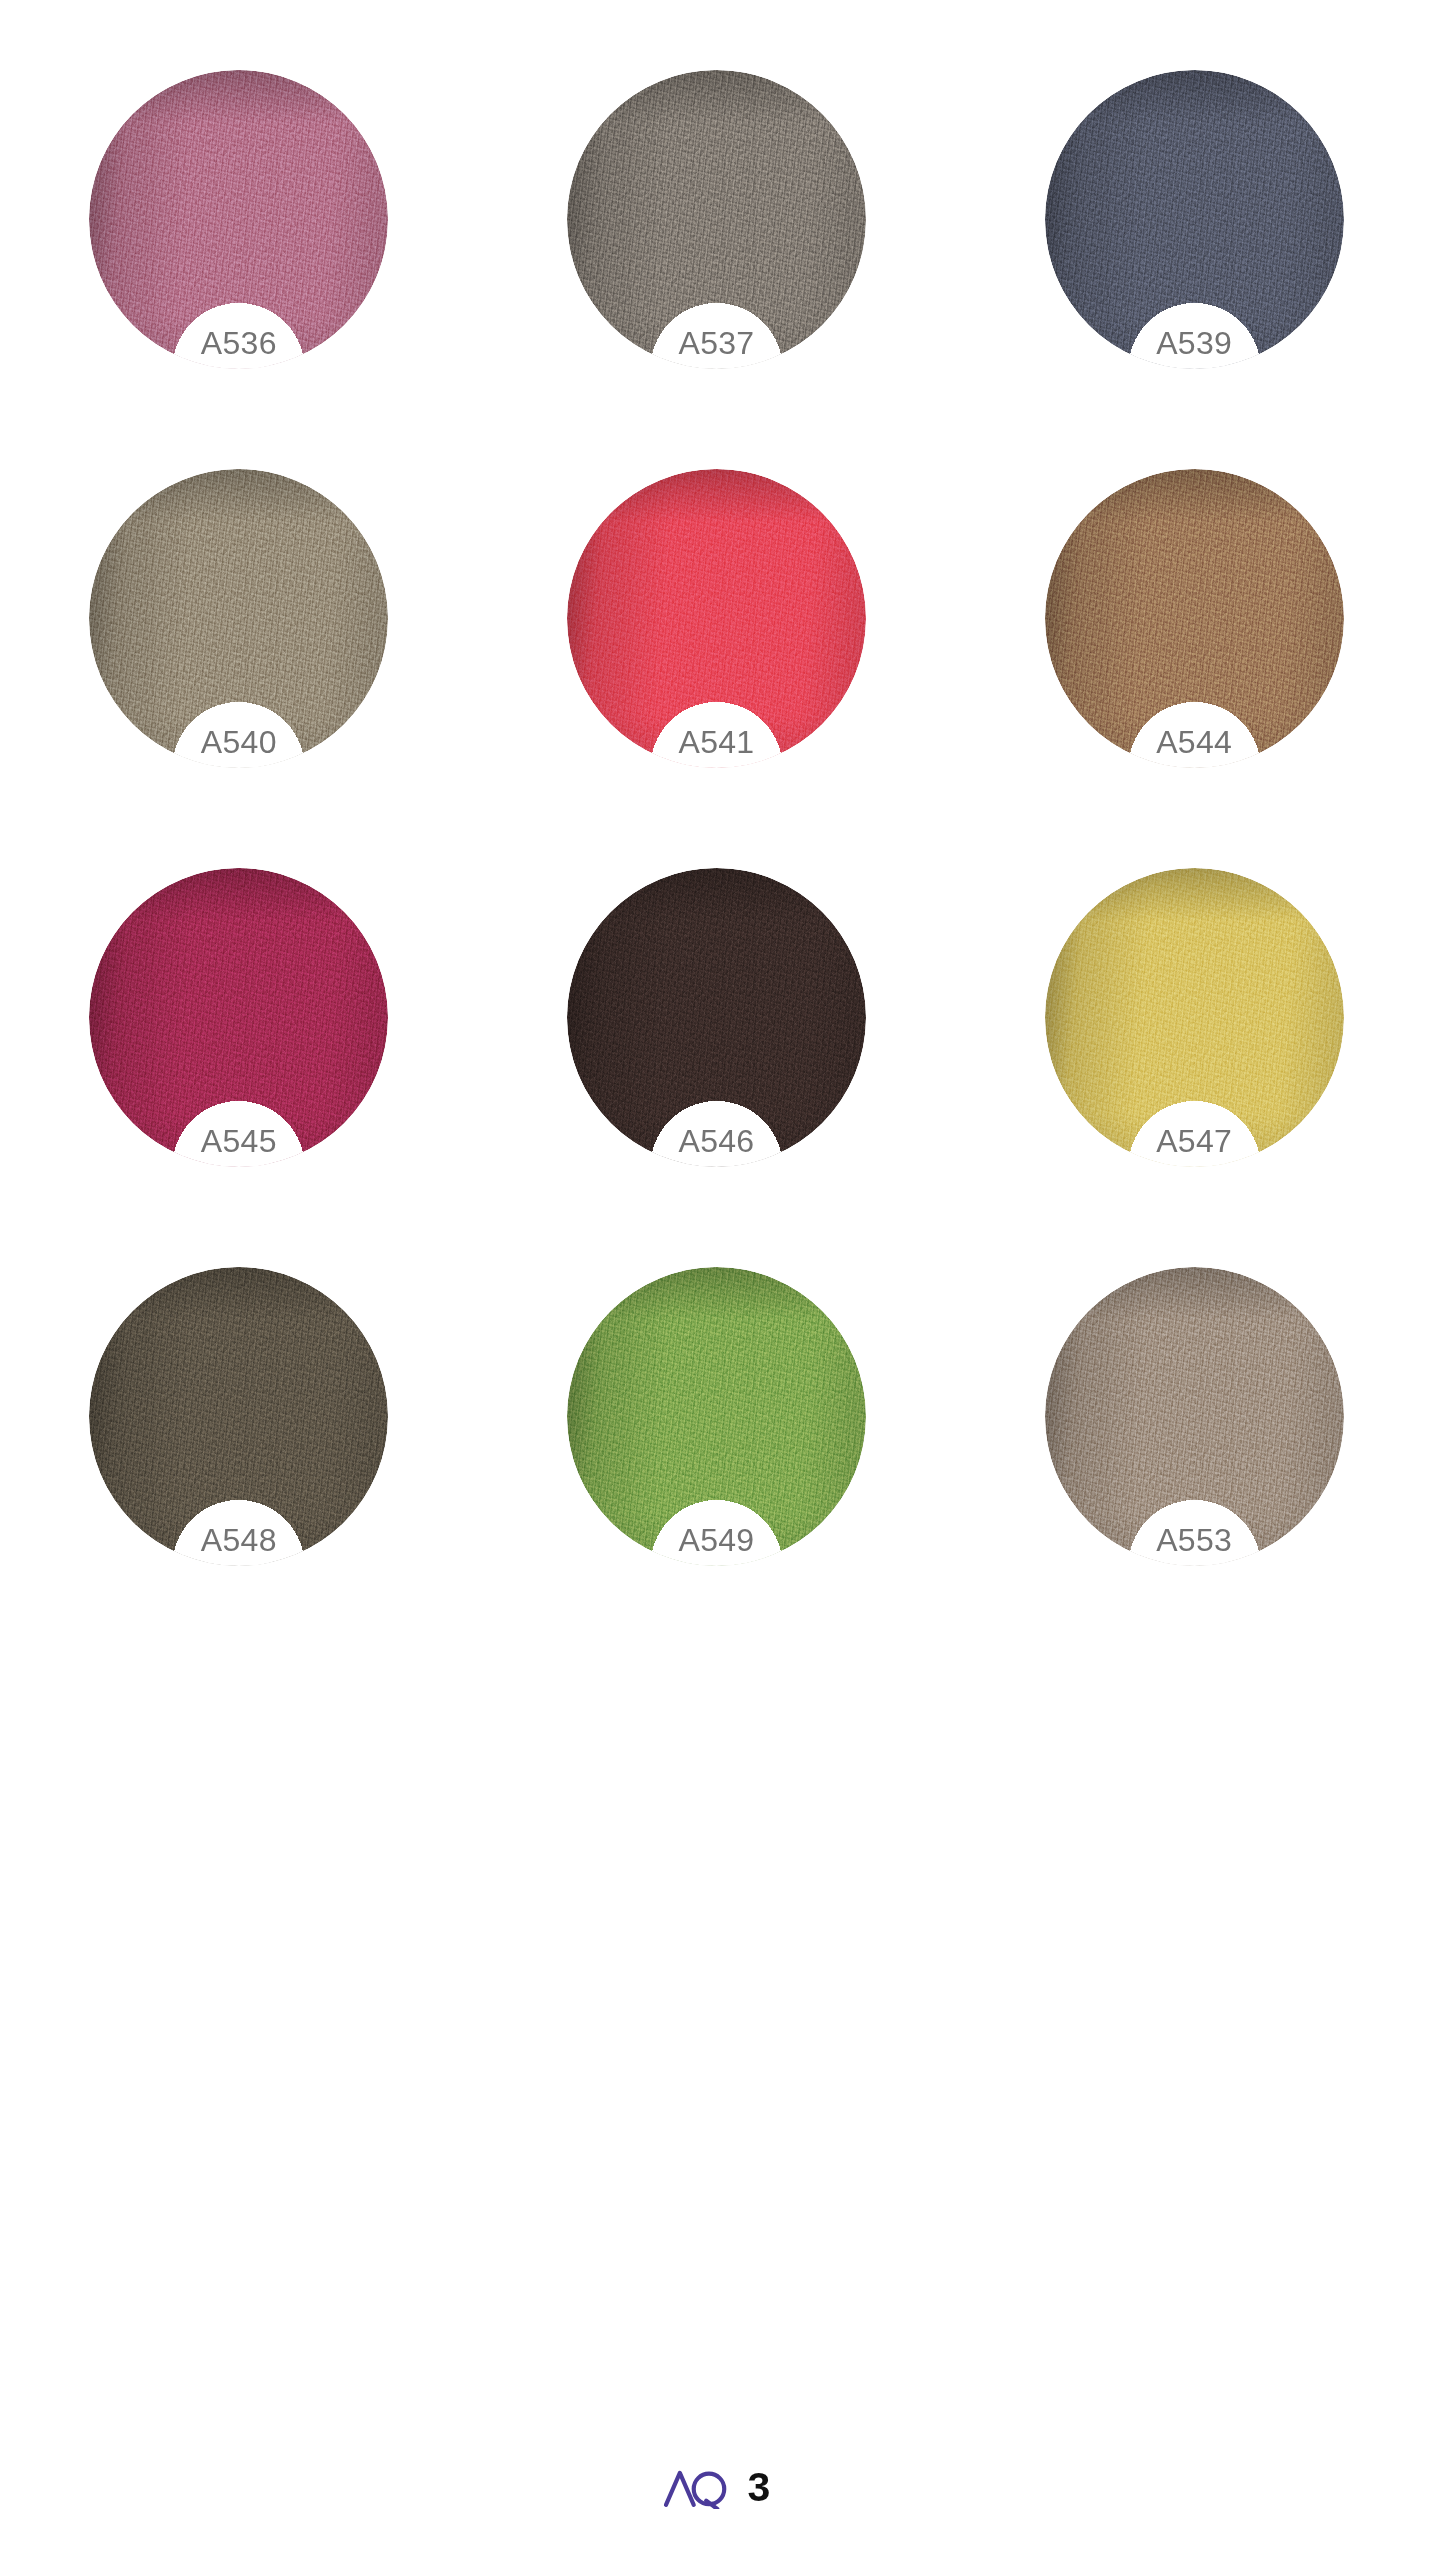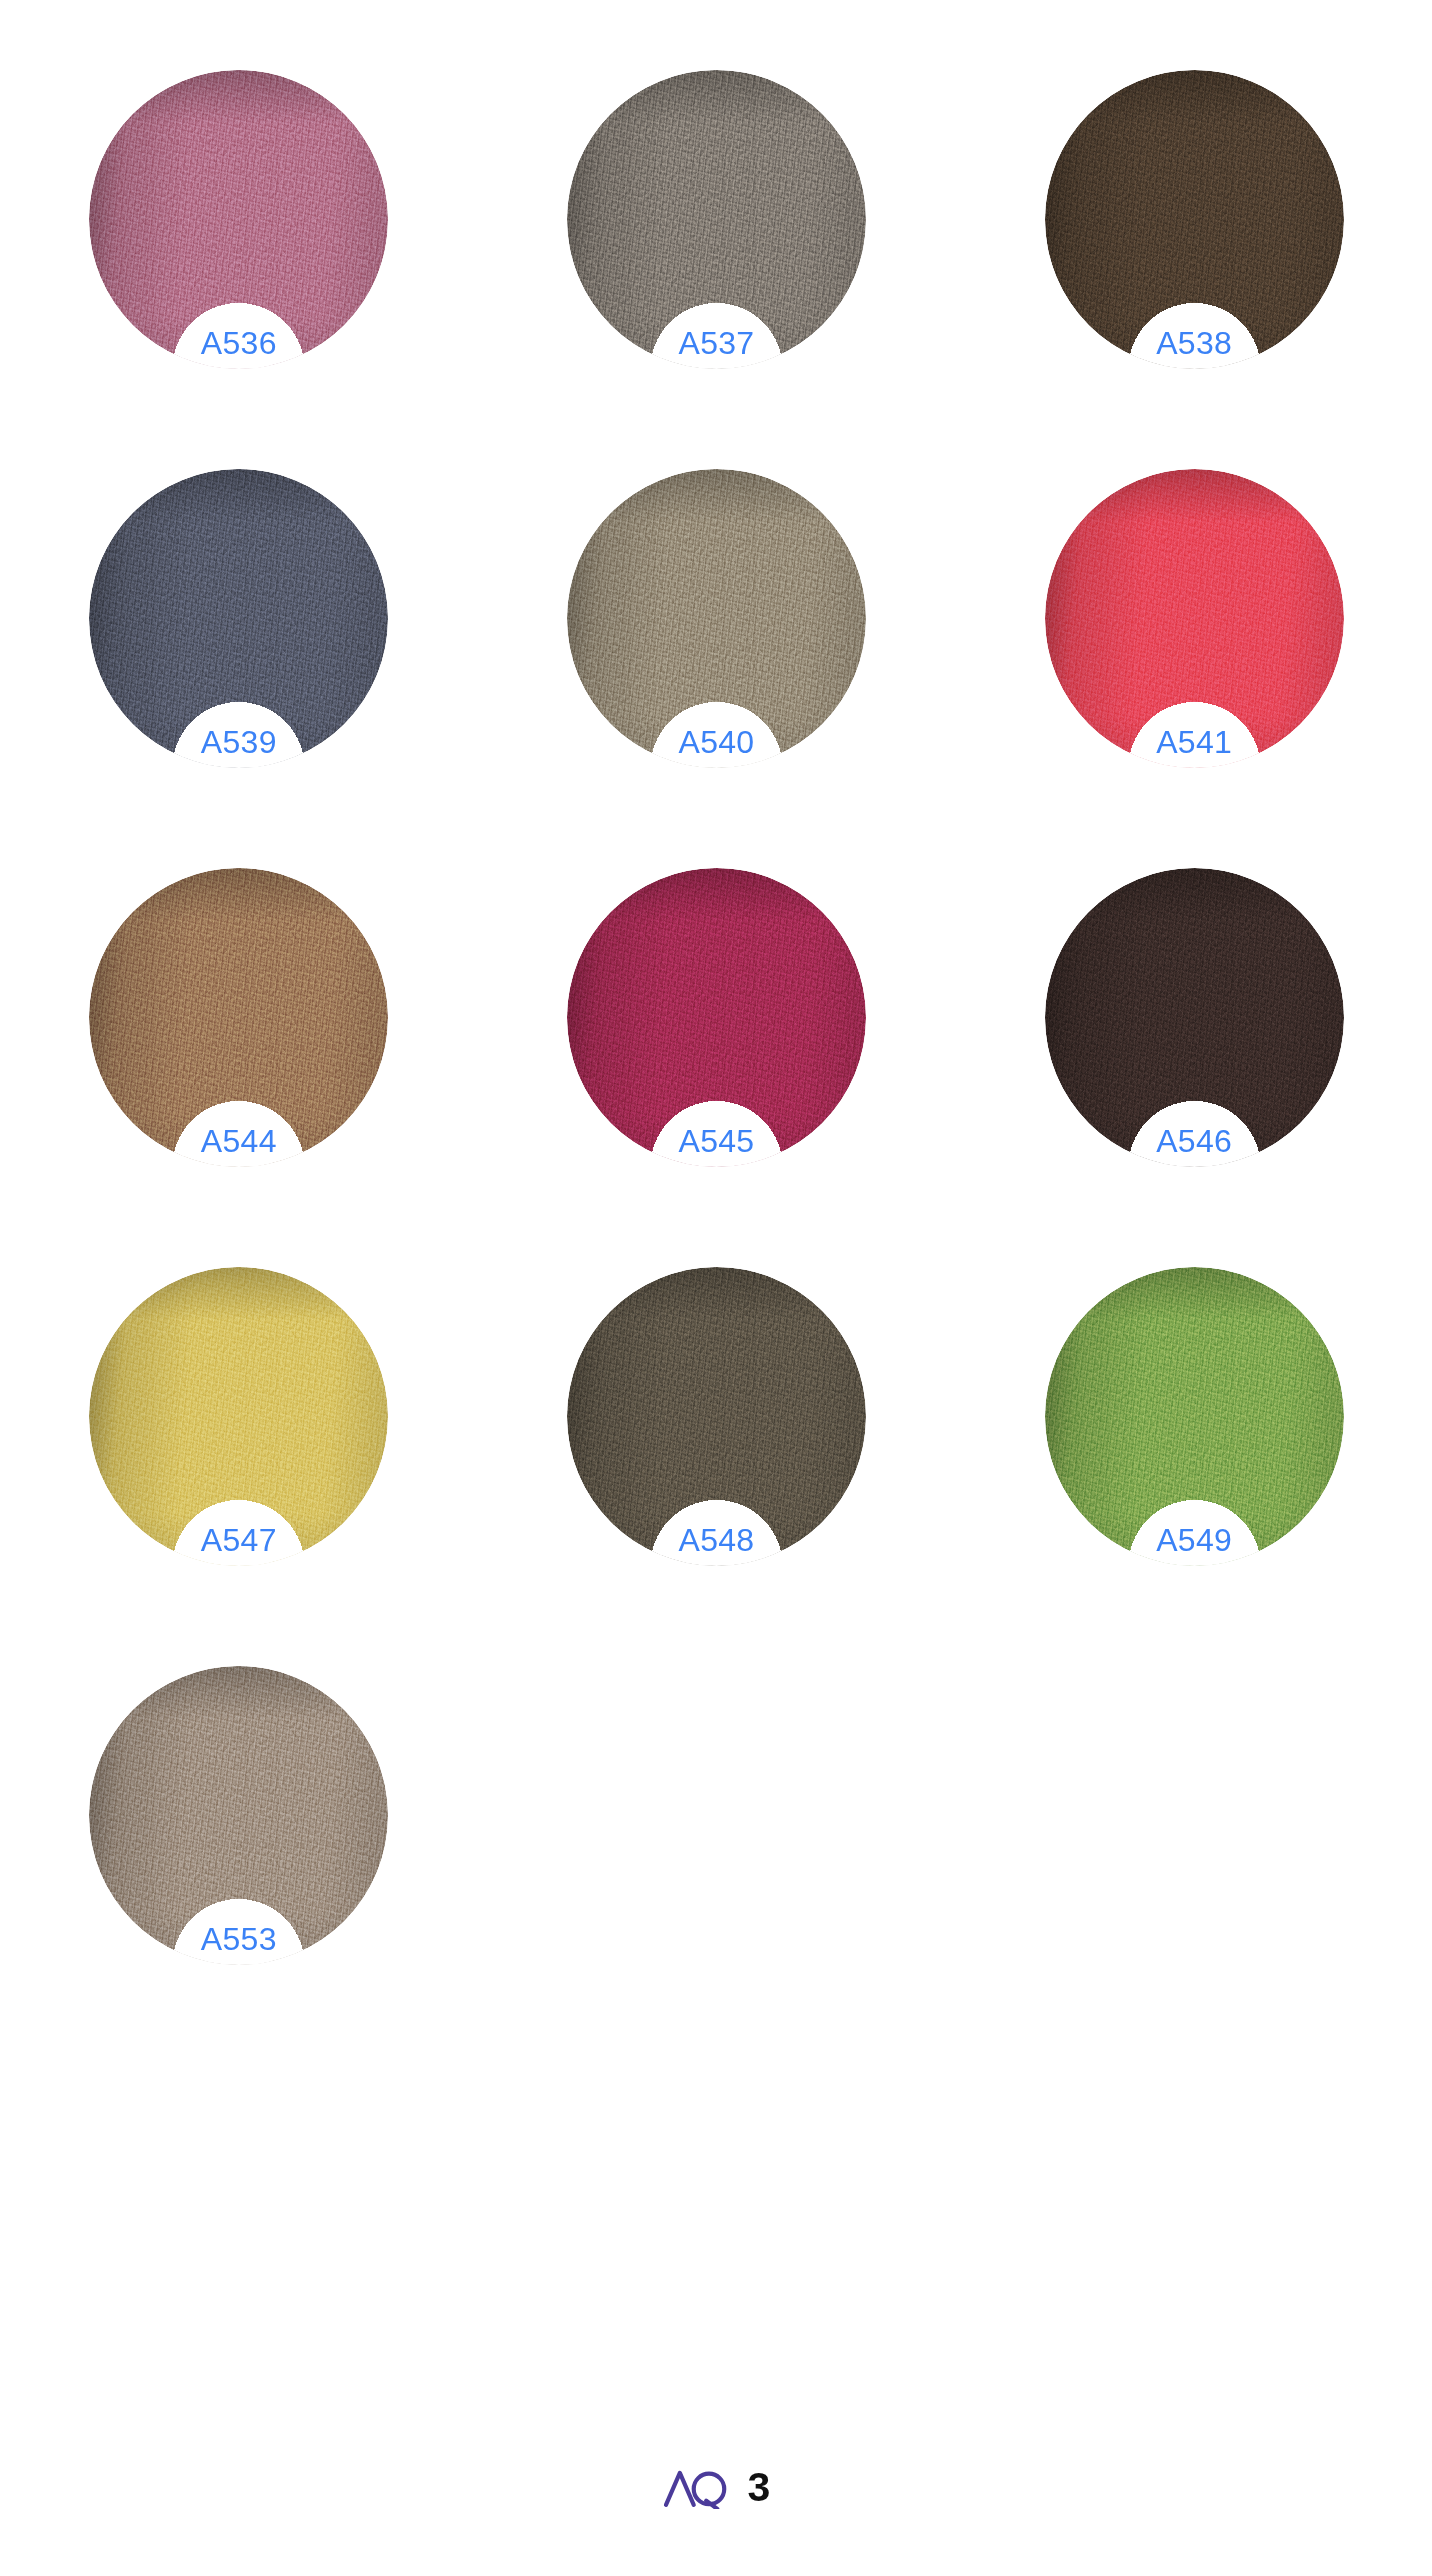--- a/index.html
+++ b/index.html
@@ -95,21 +95,21 @@
   
   .swatch-label{
     position:absolute;
     left:50%;transform:translateX(-50%);
     top:255px;
     width:182px;
     text-align:center;
     font-family:"Liberation Sans",sans-serif;
     font-size:32px;
     line-height:36px;
-    color:#3b82f6;
+    color:#737373;
     letter-spacing:0.3px;
     white-space:nowrap;
   }
 
   
   #page-footer{
     position:absolute;left:0;bottom:67px;width:1433px;
     display:flex;align-items:center;justify-content:center;gap:18px;
   }
   #brand-logo{display:block;}
@@ -136,31 +136,20 @@
     </div>
     <div class="swatch-cell">
       <div class="swatch">
         <div class="disc">
           <div class="base" style="background: rgb(129, 122, 114);"></div>
           <div class="tex"></div>
           <div class="tex2"></div>
           <div class="shade"></div>
         </div>
         <div class="swatch-label">A537</div>
-      </div>
-    </div>
-    <div class="swatch-cell">
-      <div class="swatch">
-        <div class="disc">
-          <div class="base" style="background: rgb(78, 62, 47);"></div>
-          <div class="tex"></div>
-          <div class="tex2"></div>
-          <div class="shade"></div>
-        </div>
-        <div class="swatch-label">A538</div>
       </div>
     </div>
     <div class="swatch-cell">
       <div class="swatch">
         <div class="disc">
           <div class="base" style="background: rgb(85, 90, 107);"></div>
           <div class="tex"></div>
           <div class="tex2"></div>
           <div class="shade"></div>
         </div>

